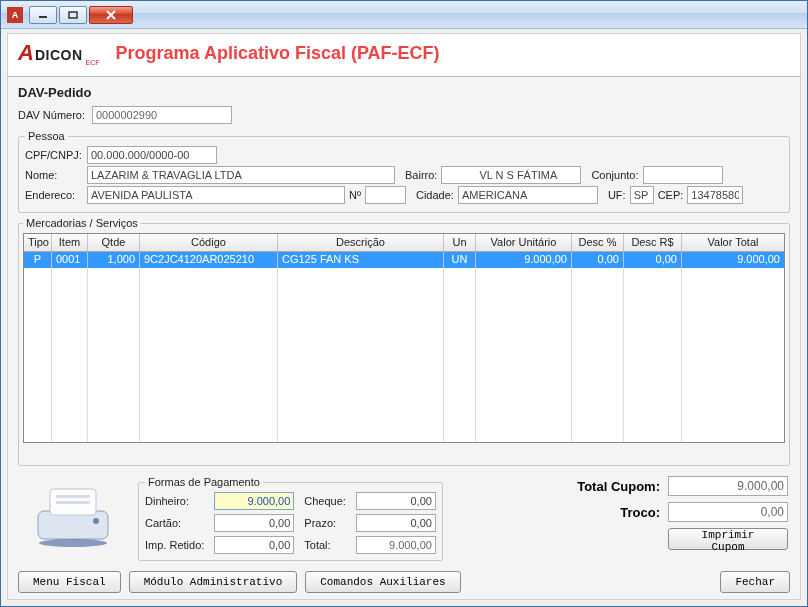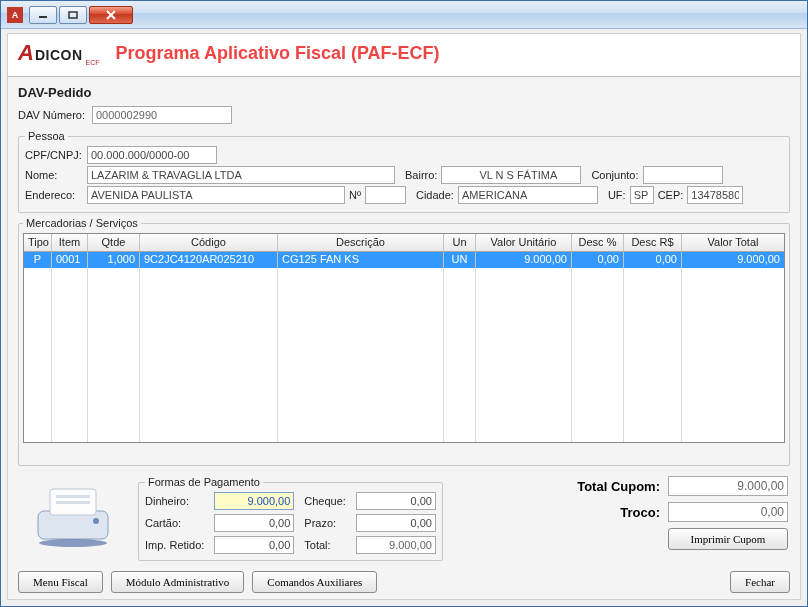--- a/index.html
+++ b/index.html
@@ -159,21 +159,21 @@
   .pay-dinheiro { background: #fffcc8 !important; border: 1px solid #7da2ce !important; color: #1a4fc0 !important; font-weight: normal; }
   .totals { display: grid; grid-template-columns: auto 120px; column-gap: 8px; row-gap: 6px; align-items: center; margin-left: auto; margin-right: 2px; }
   .totals .tlbl { font-size: 13px; font-weight: bold; text-align: right; }
   .totals input { text-align: right; width: 120px; height: 20px; font-size: 12px; }
   .btn {
     border: 1px solid #8a8a8a;
     background: linear-gradient(to bottom, #fdfdfd, #e4e4e4);
     border-radius: 3px;
     height: 22px;
     padding: 0 14px;
-    font-family: Liberation Serif, serif;
+    font-family: Liberation Mono, monospace;
     font-size: 11px;
     cursor: pointer;
   }
   .footer-row { display: flex; gap: 8px; margin-top: 6px; align-items: center; }
   .footer-row .spacer { flex: 1; }
   .col-tipo { width: 28px; }
   .col-item { width: 36px; }
   .col-qtde { width: 52px; }
   .col-codigo { width: 138px; }
   .col-desc { width: 166px; }

